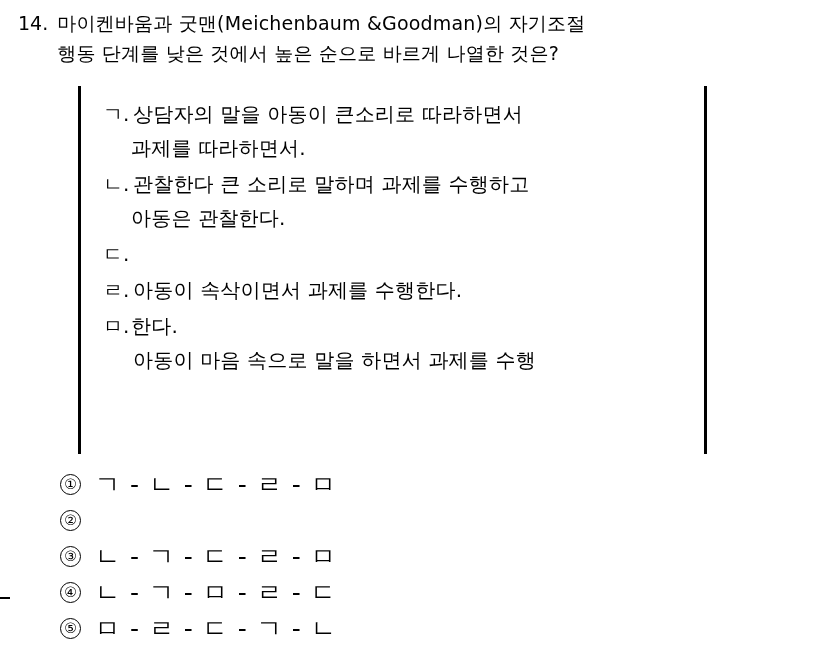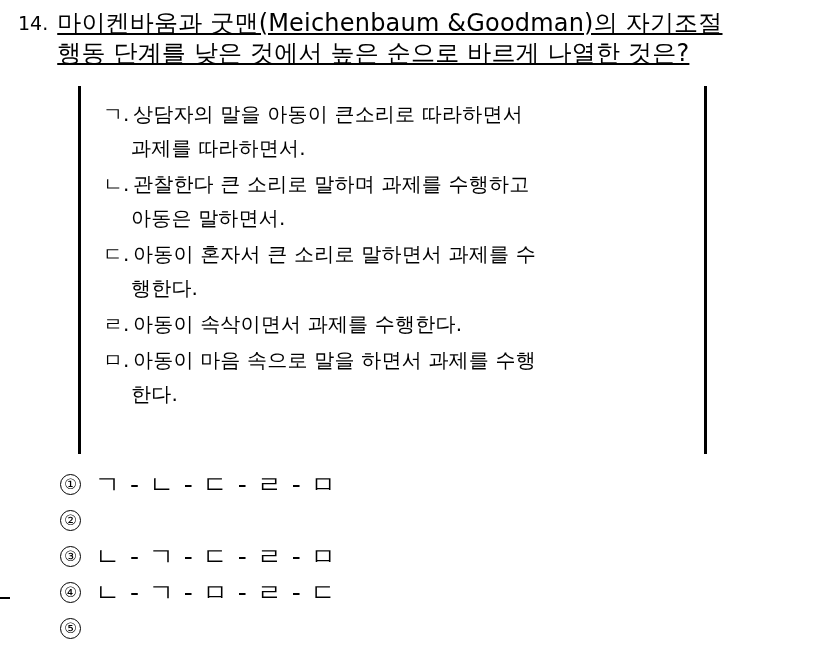--- a/index.html
+++ b/index.html
@@ -31,24 +31,23 @@
     display: flex;
     align-items: flex-start;
   }
   .q-number {
     font-size: 19px;
     line-height: 30px;
     white-space: nowrap;
     margin-right: 9px;
   }
   .q-text {
-    font-size: 24px;
+    font-size: 19px;
     line-height: 30px;
     letter-spacing: 0.2px;
-    text-decoration: underline;
   }
   .q-line {
     display: block;
     white-space: pre;
   }
 
   
   .box {
     position: absolute;
     left: 78px;
@@ -148,44 +147,40 @@
       <span class="box-body">
         <span class="ln">상담자의 말을 아동이 큰소리로 따라하면서</span>
         <span class="ln indent">과제를 따라하면서.</span>
       </span>
     </div>
 
     <div class="box-item">
       <span class="box-marker">ㄴ.</span>
       <span class="box-body">
         <span class="ln">관찰한다 큰 소리로 말하며 과제를 수행하고</span>
-        <span class="ln indent">아동은 말하면서.</span>
+        <span class="ln indent">아동은 관찰한다.</span>
       </span>
     </div>
 
     <div class="box-item">
       <span class="box-marker">ㄷ.</span>
-      <span class="box-body">
-        <span class="ln">아동이 혼자서 큰 소리로 말하면서 과제를 수</span>
-        <span class="ln indent">행한다.</span>
-      </span>
     </div>
 
     <div class="box-item">
       <span class="box-marker">ㄹ.</span>
       <span class="box-body">
         <span class="ln">아동이 속삭이면서 과제를 수행한다.</span>
       </span>
     </div>
 
     <div class="box-item">
       <span class="box-marker">ㅁ.</span>
       <span class="box-body">
+        <span class="ln indent">한다.</span>
         <span class="ln">아동이 마음 속으로 말을 하면서 과제를 수행</span>
-        <span class="ln indent">한다.</span>
       </span>
     </div>
 
   </div>
 
   <div class="options">
 
     <div class="option">
       <span class="opt-num">①</span>
       <span class="opt-seq">ㄱ - ㄴ - ㄷ - ㄹ - ㅁ</span>
@@ -200,19 +195,20 @@
       <span class="opt-seq">ㄴ - ㄱ - ㄷ - ㄹ - ㅁ</span>
     </div>
 
     <div class="option">
       <span class="opt-num">④</span>
       <span class="opt-seq">ㄴ - ㄱ - ㅁ - ㄹ - ㄷ</span>
     </div>
 
     <div class="option">
       <span class="opt-num">⑤</span>
+      <span class="opt-seq">ㅁ - ㄹ - ㄷ - ㄱ - ㄴ</span>
     </div>
 
   </div>
 
   <div class="page-rule"></div>
 
 </div>
 
 </body></html>

